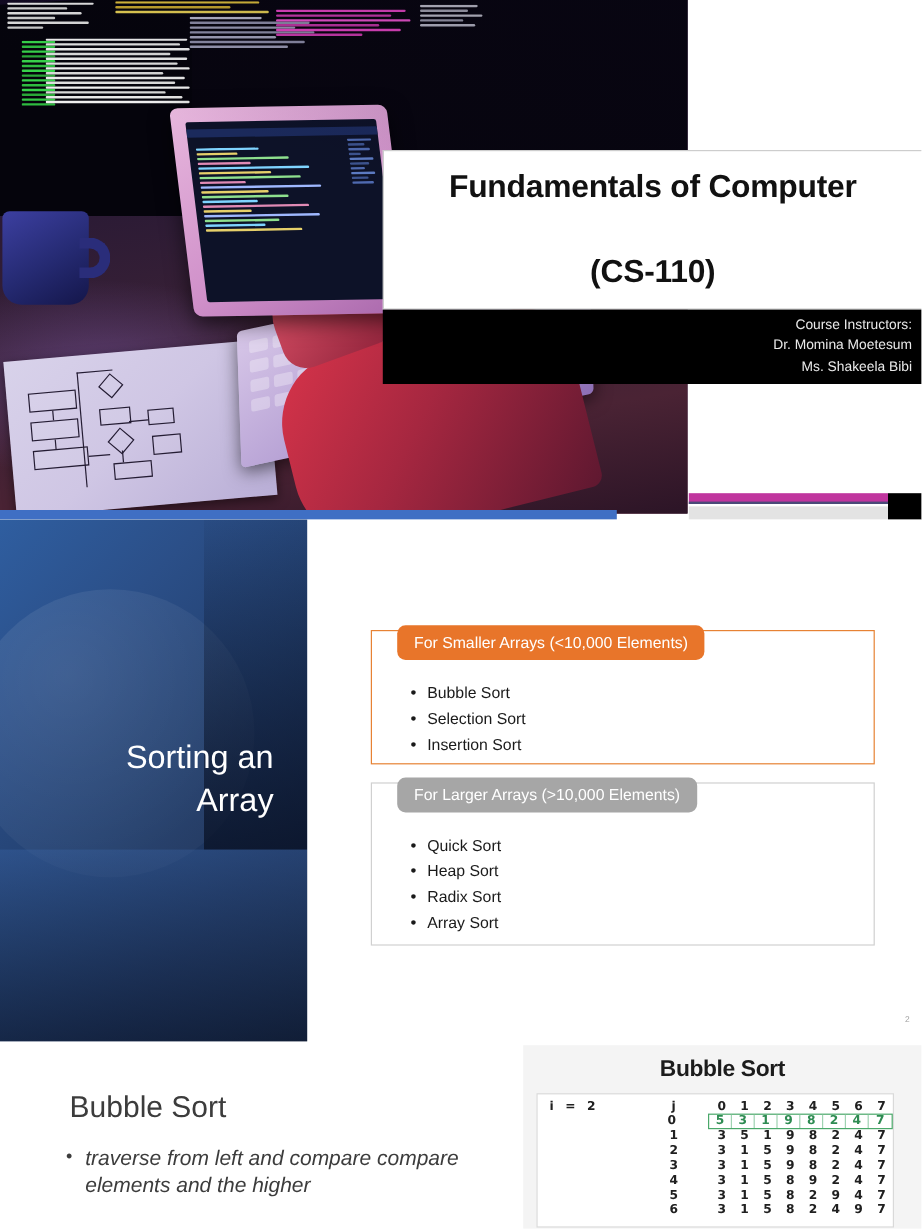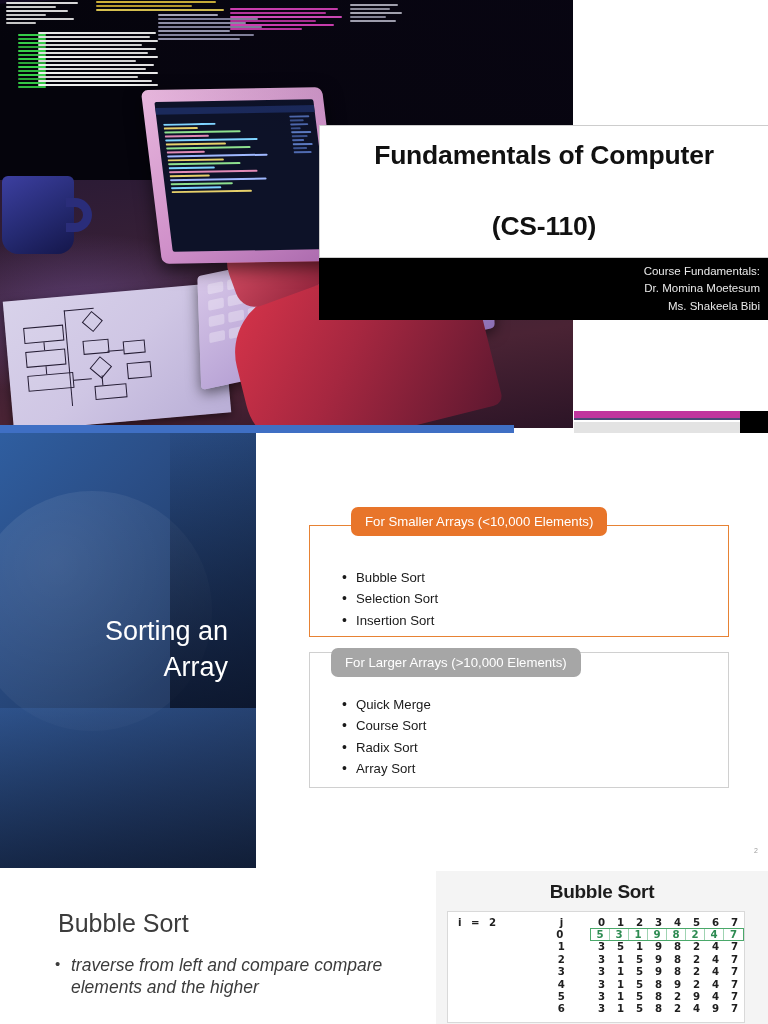--- a/index.html
+++ b/index.html
@@ -403,21 +403,21 @@
 
     <div class="title-card">
       <h1>
         <span>Fundamentals of Computer</span><br>
         <br>
         <span>(CS-110)</span>
       </h1>
     </div>
 
     <div class="instr-card">
-      <div>Course Fundamentals:</div>
+      <div>Course Instructors:</div>
       <div>Dr. Momina Moetesum</div>
       <div>Ms. Shakeela Bibi</div>
     </div>
 
     <div class="accent-bar"></div>
     <div class="gray-block"></div>
     <div class="black-block"></div>
   </div>
 
   <div class="slide2">
@@ -425,36 +425,36 @@
       <div class="s2-circle"></div>
       <div class="s2-dark"></div>
       <div class="s2-band"></div>
       <div class="s2-title-inner">
         <span>Sorting an</span><br>
         <span>Array</span>
       </div>
     </div>
 
     <div class="cat-box orange" style="left:309px;top:92px;width:420px;height:112px;"></div>
-    <div class="cat-header orange" style="left:331px;top:74px;margin-left:20px;">
+    <div class="cat-header orange" style="left:331px;top:88px;">
       <span>For Smaller Arrays (&lt;10,000 Elements)</span>
     </div>
     <ul class="cat-list" style="left:342px;top:134px;">
       <li>Bubble Sort</li>
       <li>Selection Sort</li>
       <li>Insertion Sort</li>
     </ul>
 
     <div class="cat-box" style="left:309px;top:219px;width:420px;height:136px;"></div>
     <div class="cat-header gray" style="left:331px;top:215px;">
       <span>For Larger Arrays (&gt;10,000 Elements)</span>
     </div>
     <ul class="cat-list" style="left:342px;top:261px;">
-      <li>Quick Merge</li>
-      <li>Course Sort</li>
+      <li>Quick Sort</li>
+      <li>Heap Sort</li>
       <li>Radix Sort</li>
       <li>Array Sort</li>
     </ul>
 
     <div class="s2-pagenum">2</div>
   </div>
 
   <div class="slide3">
     <div class="s3-title">Bubble Sort</div>
     <ul class="s3-bullets">

